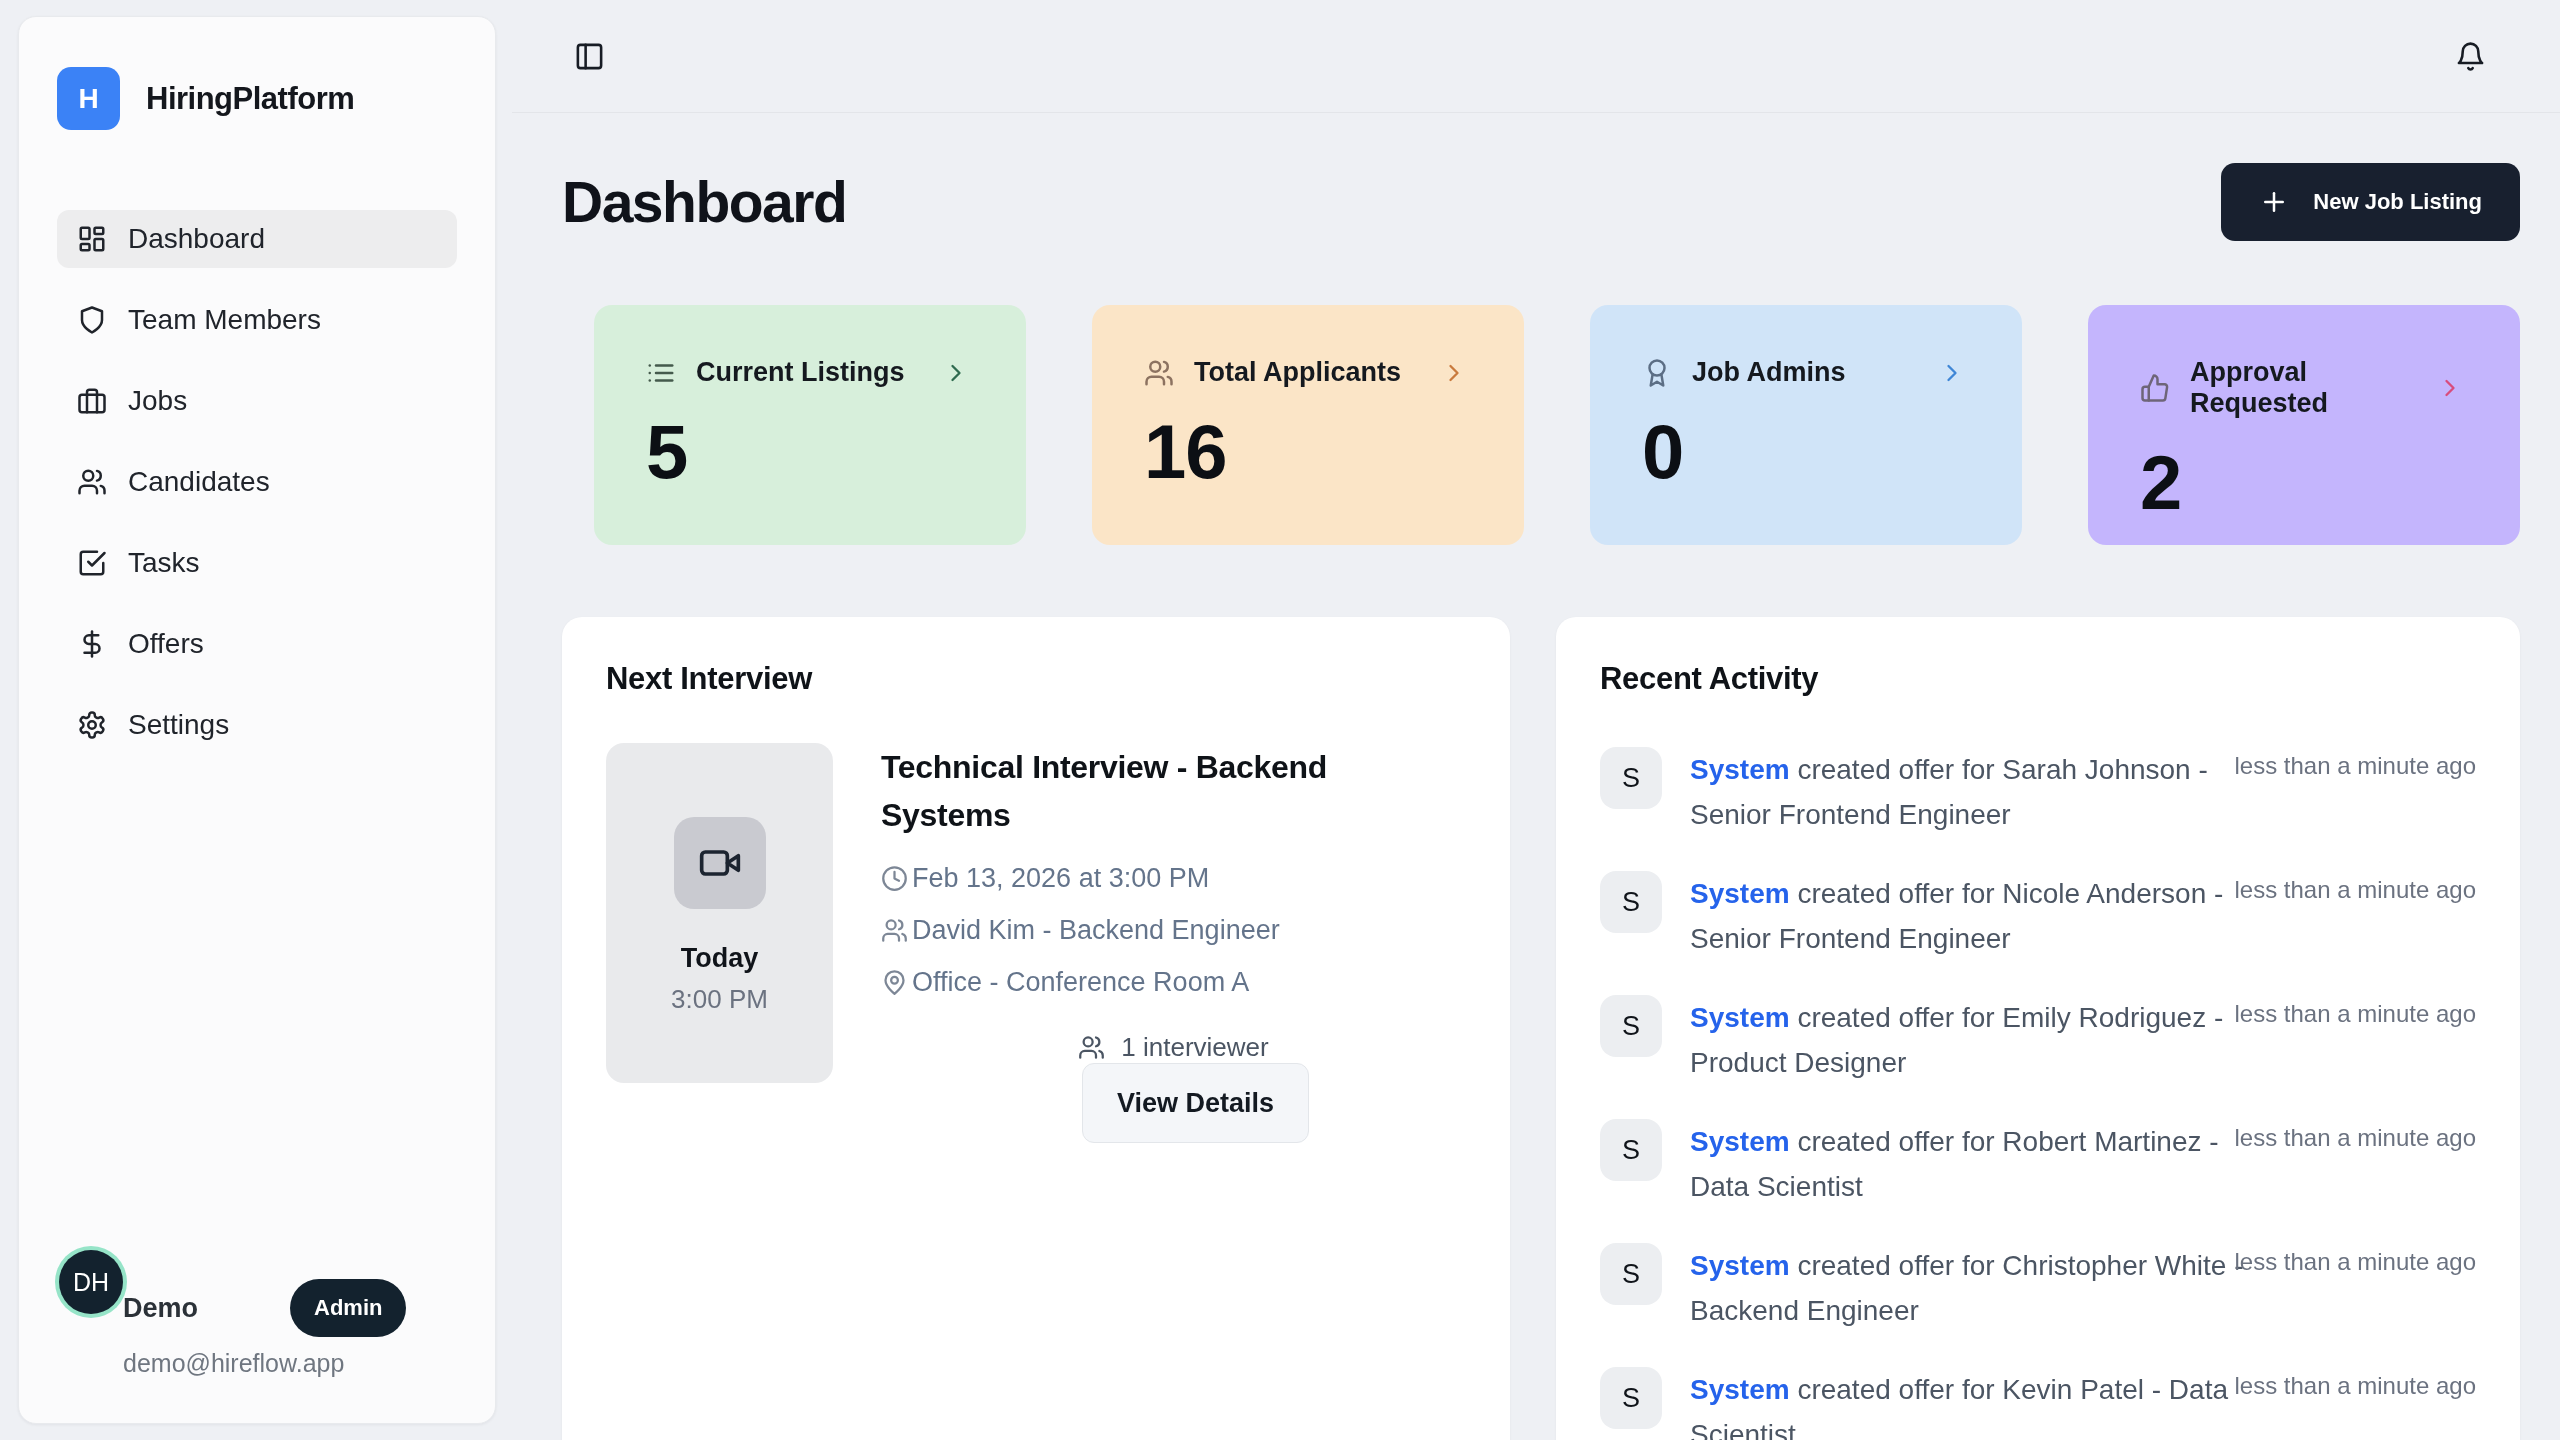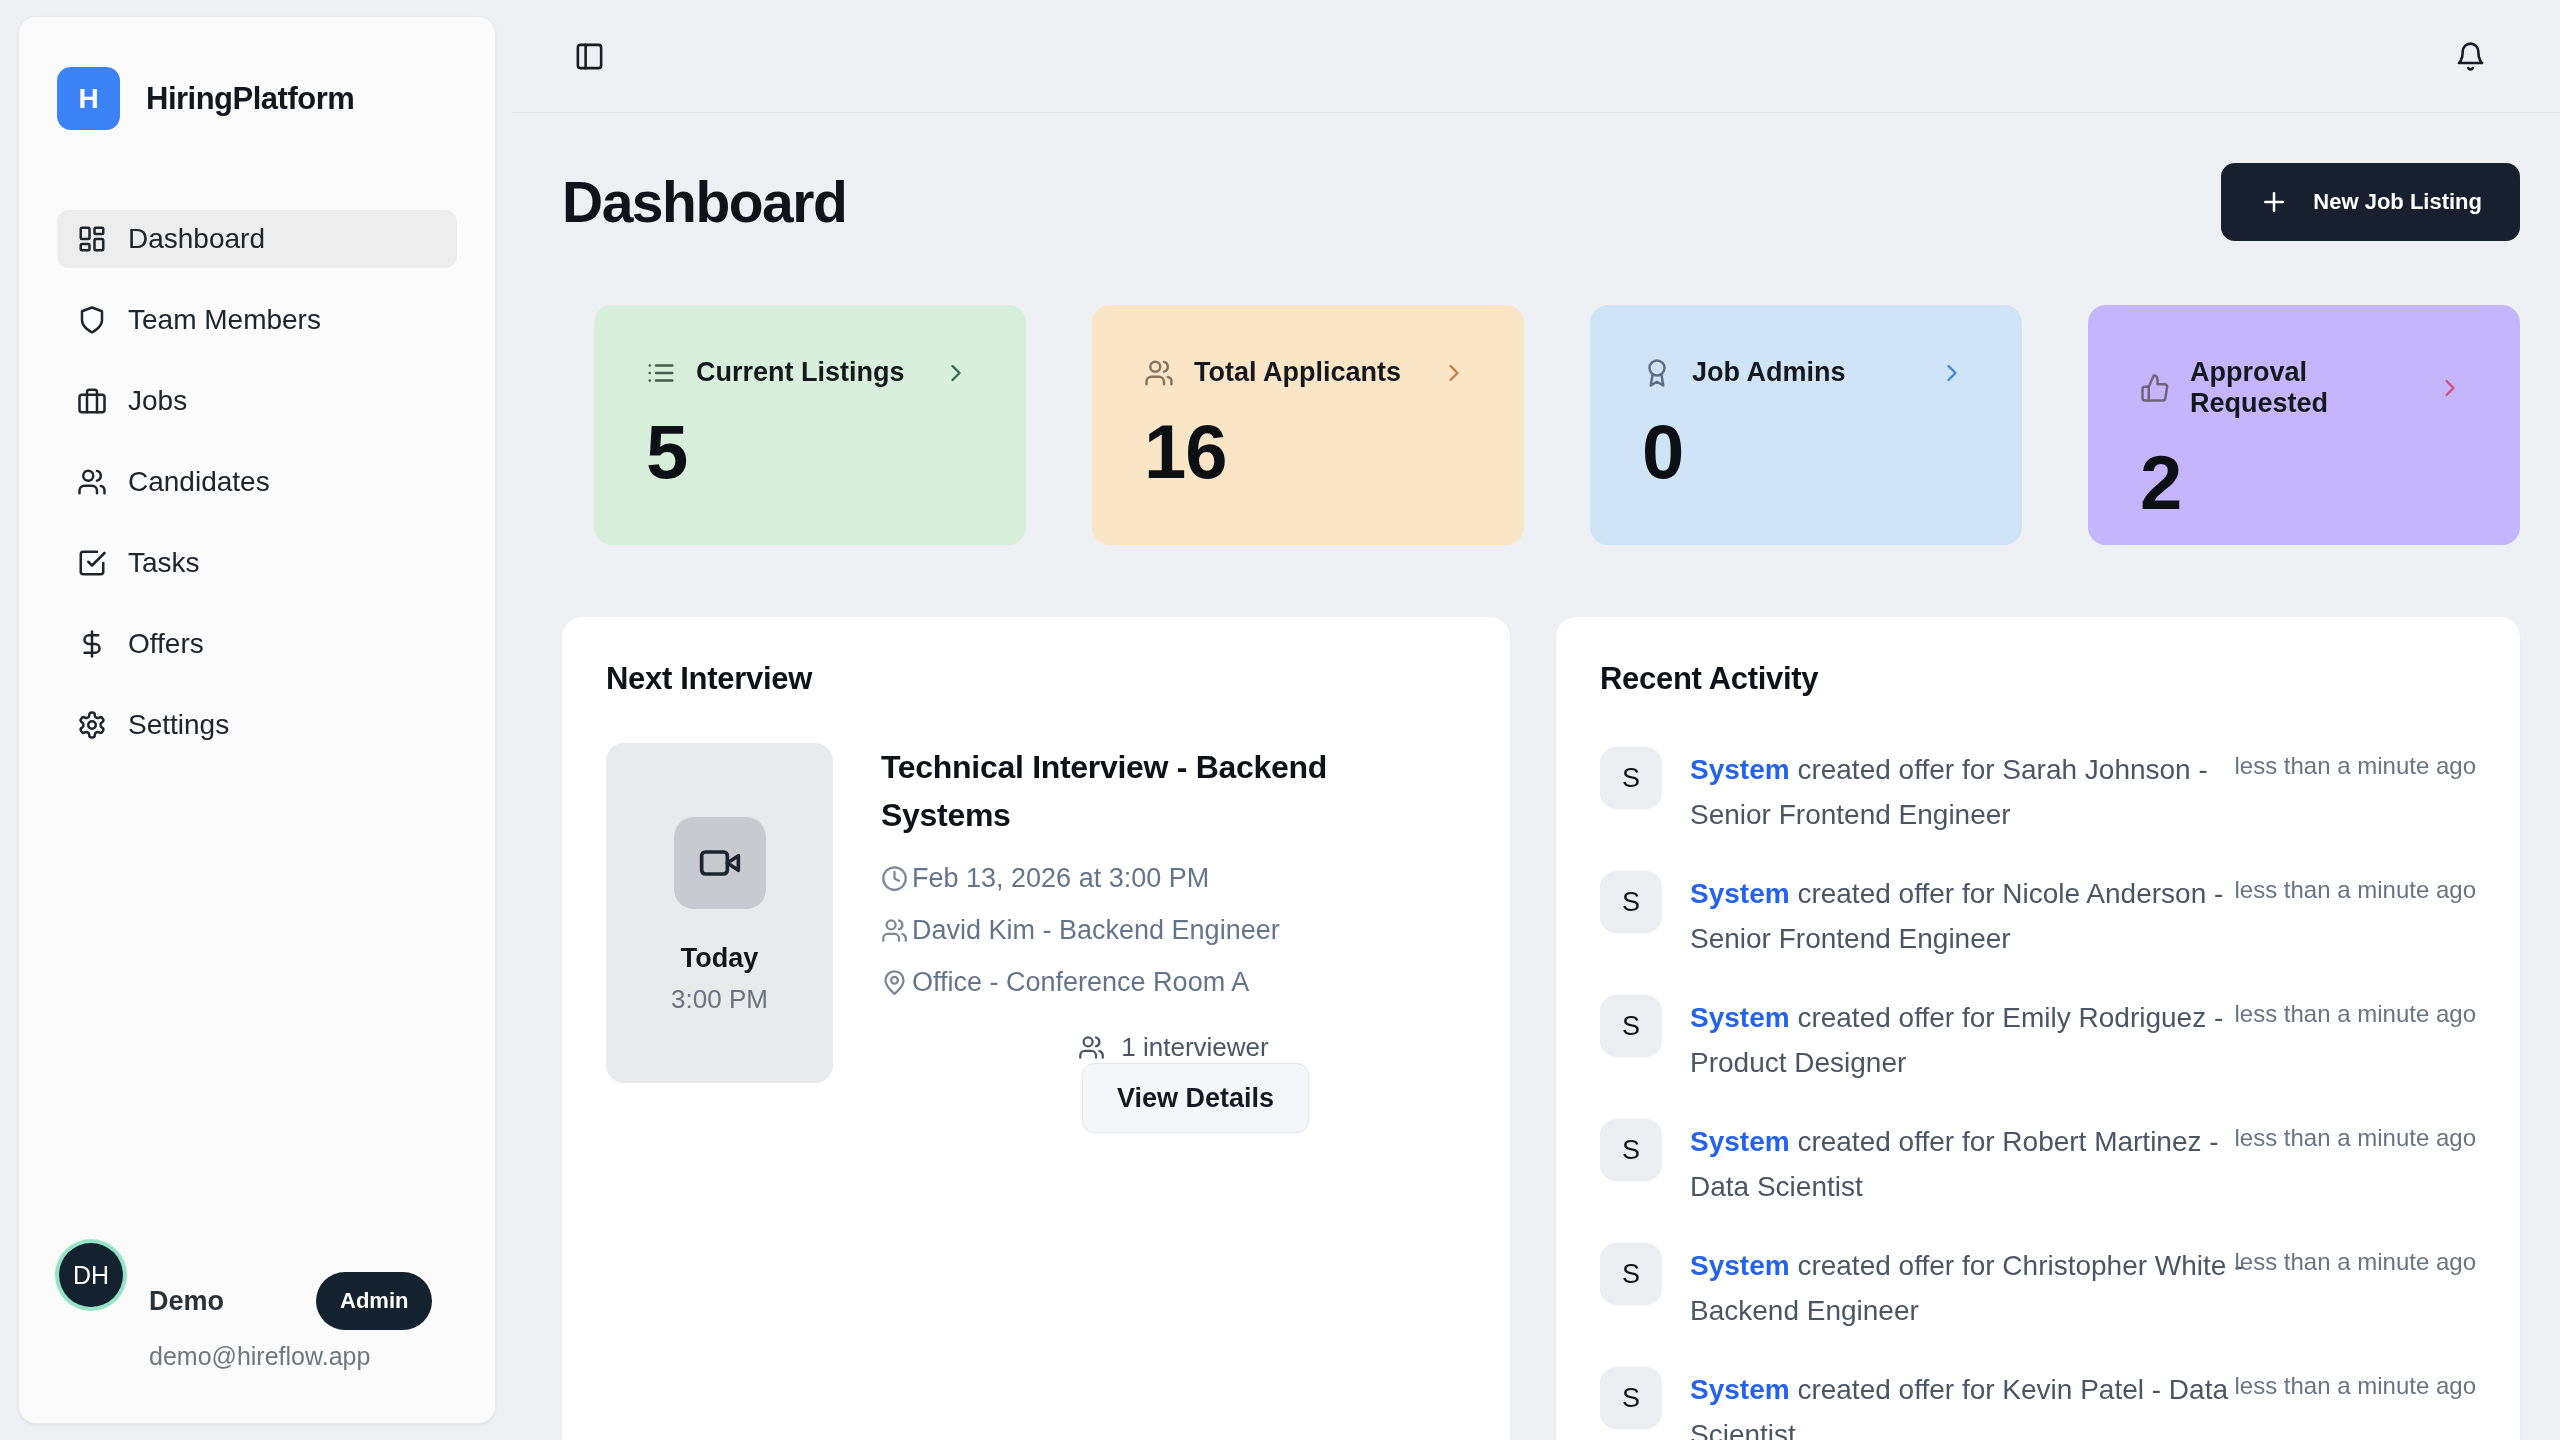--- a/index.html
+++ b/index.html
@@ -29,21 +29,21 @@
   .brand-name { font-size:31px; font-weight:700; letter-spacing:-0.5px; }
 
   .nav-item {
     display:flex; align-items:center; gap:21px; height:58px;
     border-radius:12px; padding:0 20px; margin-bottom:23px;
     font-size:28px; font-weight:500; color:#20242b; cursor:pointer;
   }
   .nav-item.active { background:#ededee; }
   .nav-icon { width:30px; height:30px; color:#20242b; flex:none; }
 
-  .user { position:absolute; left:40px; right:38px; bottom:52px; display:flex; gap:26px; }
+  .user { position:absolute; left:40px; right:38px; bottom:45px; display:flex; }
   .avatar {
     width:64px; height:64px; border-radius:50%; background:#13222e; color:#fff;
     display:flex; align-items:center; justify-content:center;
     font-size:25px; font-weight:500; box-shadow:0 0 0 4px #96e4c8; flex:none;
     margin-top:4px;
   }
   .user-name-row { display:flex; align-items:center;margin-top:33px; }
   .user-name { font-size:27px; font-weight:700; color:#2b3138; }
   .role-badge {
     margin-left:92px; background:#13222e; color:#fff; border-radius:999px;
@@ -99,21 +99,21 @@
   .iv-right { margin-left:48px; flex:1; display:flex; flex-direction:column; }
   .iv-title { font-size:32px; font-weight:600; line-height:48px; max-width:480px; letter-spacing:-0.3px; color:#0f1318; }
   .iv-details { margin-top:24px; display:flex; flex-direction:column; gap:21px; }
   .iv-row { display:flex; align-items:center; gap:4px; font-size:27px; color:#64748b; }
   .iv-row .icon { width:27px; height:27px; color:#7d8796; flex:none; }
   .iv-foot { display:flex; align-items:center; justify-content:space-between; margin-top:34px;flex-direction:column; }
   .iv-count { display:flex; align-items:center; gap:16px; font-size:26px; color:#4b5563; }
   .iv-count .icon { width:27px; height:27px; color:#4b5563; }
   .view-btn {
     background:#f4f6f9; border:1px solid #e3e6ea; border-radius:12px;
-    height:70px; padding:0 34px; font-size:27px; font-weight:600; color:#141a22;
+    height:80px; padding:0 34px; font-size:27px; font-weight:600; color:#141a22;
     cursor:pointer; font-family:inherit;margin-left:44px;
   }
 
   .activity-list { margin-top:50px; }
   .act-item { position:relative; display:flex; gap:28px; margin-bottom:33px; min-height:91px; }
   .act-avatar {
     width:62px; height:62px; border-radius:16px; background:#eceef1; flex:none;
     display:flex; align-items:center; justify-content:center;
     font-size:27px; color:#10141a;
   }

